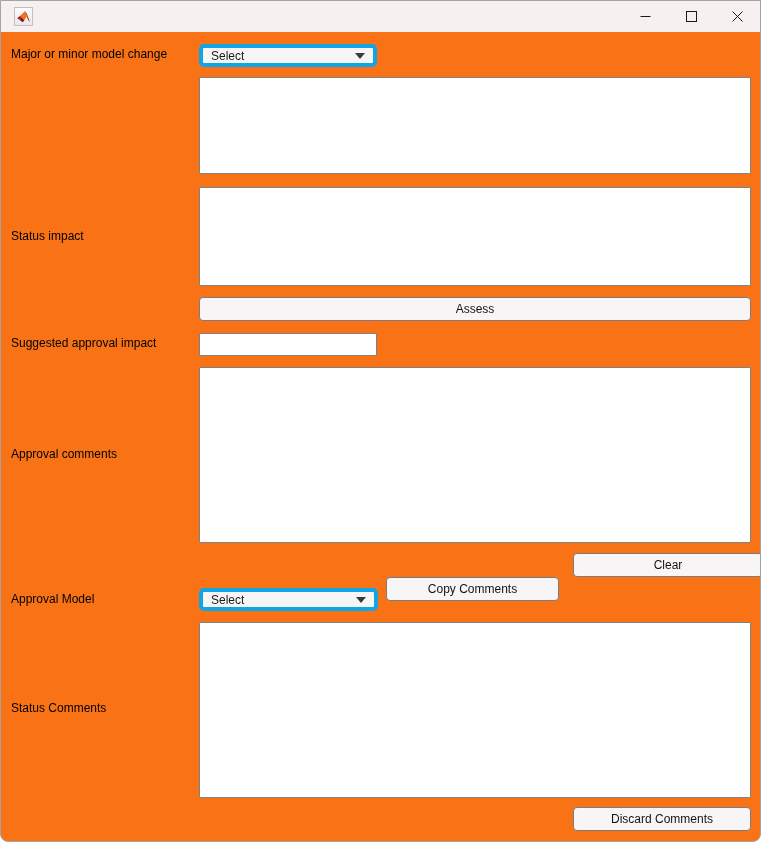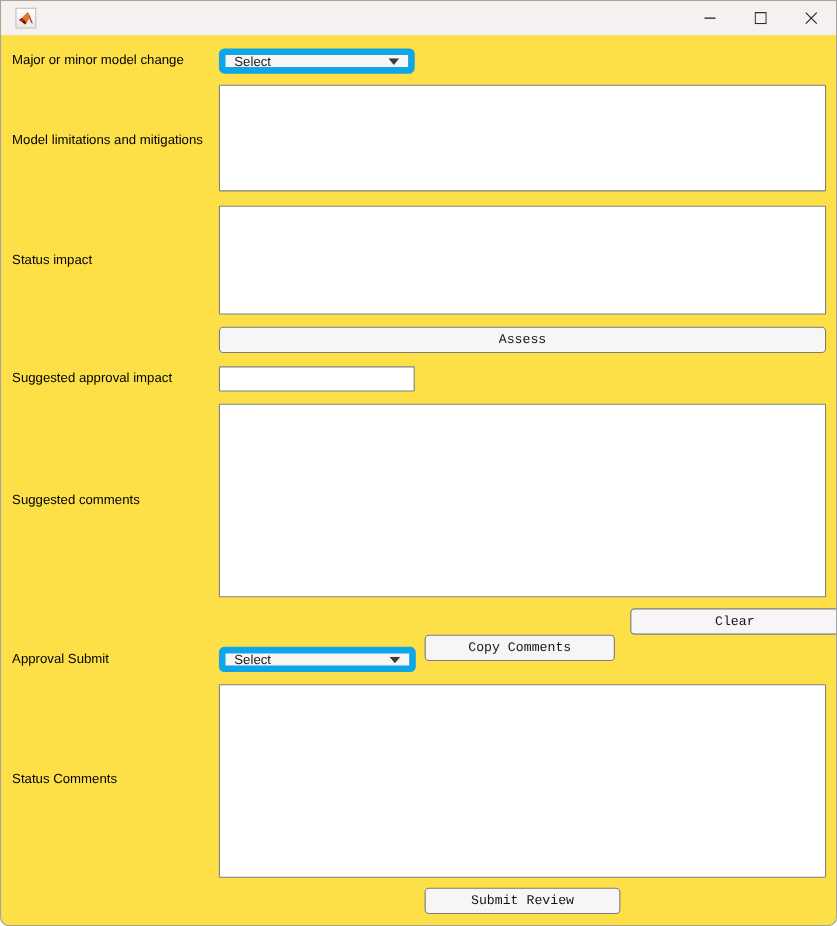--- a/index.html
+++ b/index.html
@@ -1,20 +1,20 @@
 <!DOCTYPE html>
 <html><head>
 <meta charset="utf-8">
 <style>
   html,body{margin:0;padding:0;background:#ffffff;}
   *{box-sizing:border-box;}
   .window{
     position:relative;
     width:761px;height:842px;
-    background:#fde047;
+    background:#f97316;
     border:1px solid #a6a3a3;
     border-radius:0 0 8px 8px;
     overflow:hidden;
     font-family:"Liberation Sans", sans-serif;
     color:#141414;
   }
   
   .titlebar{
     position:absolute;top:0;left:0;right:0;height:31px;
     background:#f7f0f1;
@@ -34,21 +34,21 @@
     background:transparent;border:none;padding:0;cursor:default;
   }
   
   .lbl{
     position:absolute;left:10px;height:15px;line-height:15px;
     font-size:12px;color:#000;white-space:nowrap;
   }
   .dropdown{
     position:absolute;width:178px;height:23px;
     background:#f8f5f5;
-    border:6px solid #0ea5e9;border-radius:5px;
+    border:4px solid #0ea5e9;border-radius:5px;
     display:flex;align-items:center;
     font-size:12px;color:#1a1a1a;
     padding:0 8px;
   }
   .dropdown .dd-value{flex:1;}
   .textarea{
     position:absolute;width:552px;
     background:#ffffff;
     border:1px solid #818181;border-radius:1px;
     resize:none;font-family:"Liberation Sans", sans-serif;font-size:12px;
@@ -58,21 +58,21 @@
     position:absolute;width:178px;height:23px;
     background:#ffffff;
     border:1px solid #818181;border-radius:1px;
     font-family:"Liberation Sans", sans-serif;font-size:12px;
     padding:0 6px;outline:none;
   }
   .btn{
     position:absolute;height:24px;
     background:#f7f5f5;
     border:1px solid #7d7b7b;border-radius:4px;
-    font-family:Liberation Mono, monospace;font-size:12px;color:#141414;
+    font-family:Liberation Sans, sans-serif;font-size:12px;color:#141414;
     display:flex;align-items:center;justify-content:center;
     padding:0;cursor:default;
   }
 </style>
 </head>
 <body>
 
 <div class="window">
 
   <div class="titlebar">
@@ -115,45 +115,44 @@
   <div class="lbl" style="top:46px">Major or minor model change</div>
   <div class="dropdown" style="left:198px;top:43px">
     <span class="dd-value">Select</span>
     <span style="display:flex">
       <svg width="10" height="6" viewBox="0 0 10 6">
           <polygon points="0,0 10,0 5,6" fill="#3a3a3a"></polygon>
         </svg>
     </span>
   </div>
 
-  <div class="lbl" style="top:119px">Model limitations and mitigations</div>
   <textarea class="textarea" style="left: 198px; top: 76px; height: 97px;"></textarea>
 
   <div class="lbl" style="top:228px">Status impact</div>
   <textarea class="textarea" style="left: 198px; top: 186px; height: 99px;"></textarea>
 
   <button class="btn" style="left:198px;top:296px;width:552px">Assess</button>
 
   <div class="lbl" style="top:335px">Suggested approval impact</div>
   <input class="editfield" style="left: 198px; top: 332px;" value="">
 
-  <div class="lbl" style="top:446px">Suggested comments</div>
+  <div class="lbl" style="top:446px">Approval comments</div>
   <textarea class="textarea" style="left: 198px; top: 366px; height: 176px;"></textarea>
 
   <button class="btn" style="left:385px;top:576px;width:173px">Copy Comments</button>
   <button class="btn" style="left:572px;top:552px;width:190px">Clear</button>
 
-  <div class="lbl" style="top:591px">Approval Submit</div>
+  <div class="lbl" style="top:591px">Approval Model</div>
   <div class="dropdown" style="left:198px;top:587px;width:179px">
     <span class="dd-value">Select</span>
     <span style="display:flex">
       <svg width="10" height="6" viewBox="0 0 10 6">
           <polygon points="0,0 10,0 5,6" fill="#3a3a3a"></polygon>
         </svg>
     </span>
   </div>
 
   <div class="lbl" style="top:700px">Status Comments</div>
   <textarea class="textarea" style="left: 198px; top: 621px; height: 176px;"></textarea>
 
-  <button class="btn" style="left:385px;top:806px;width:178px">Submit Review</button>
+  <button class="btn" style="left:572px;top:806px;width:178px">Discard Comments</button>
 
 </div>
 
 </body></html>

